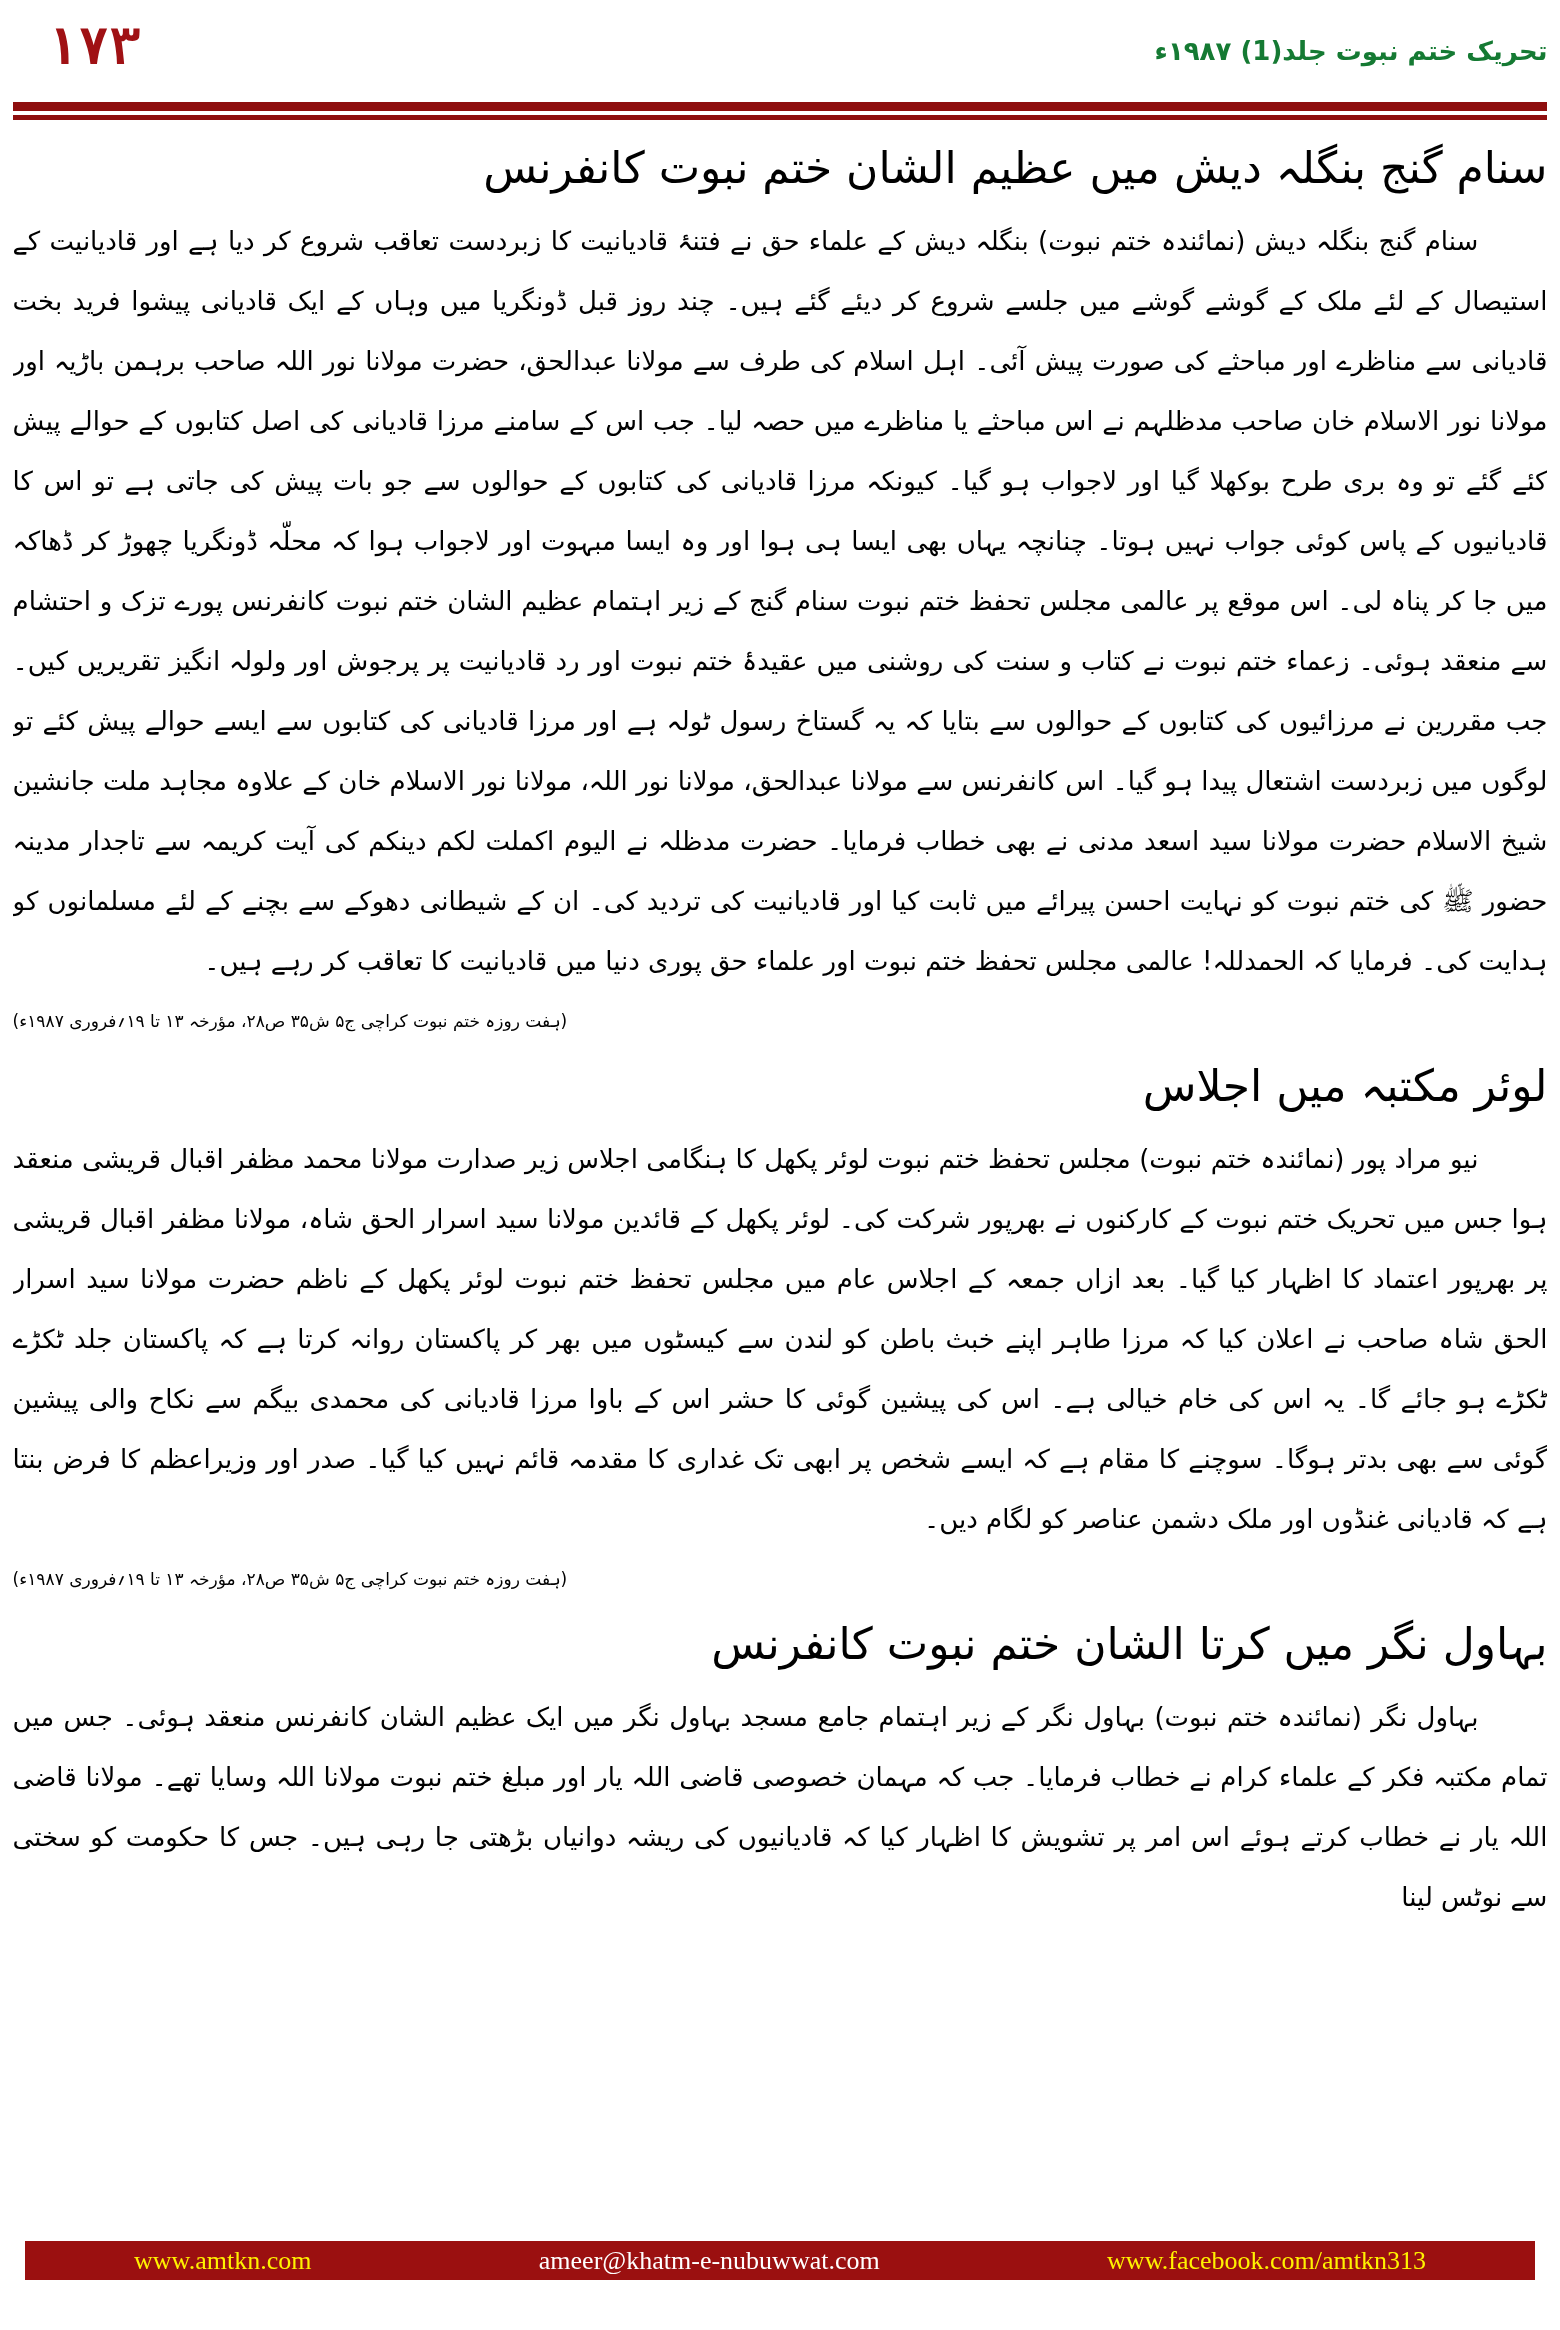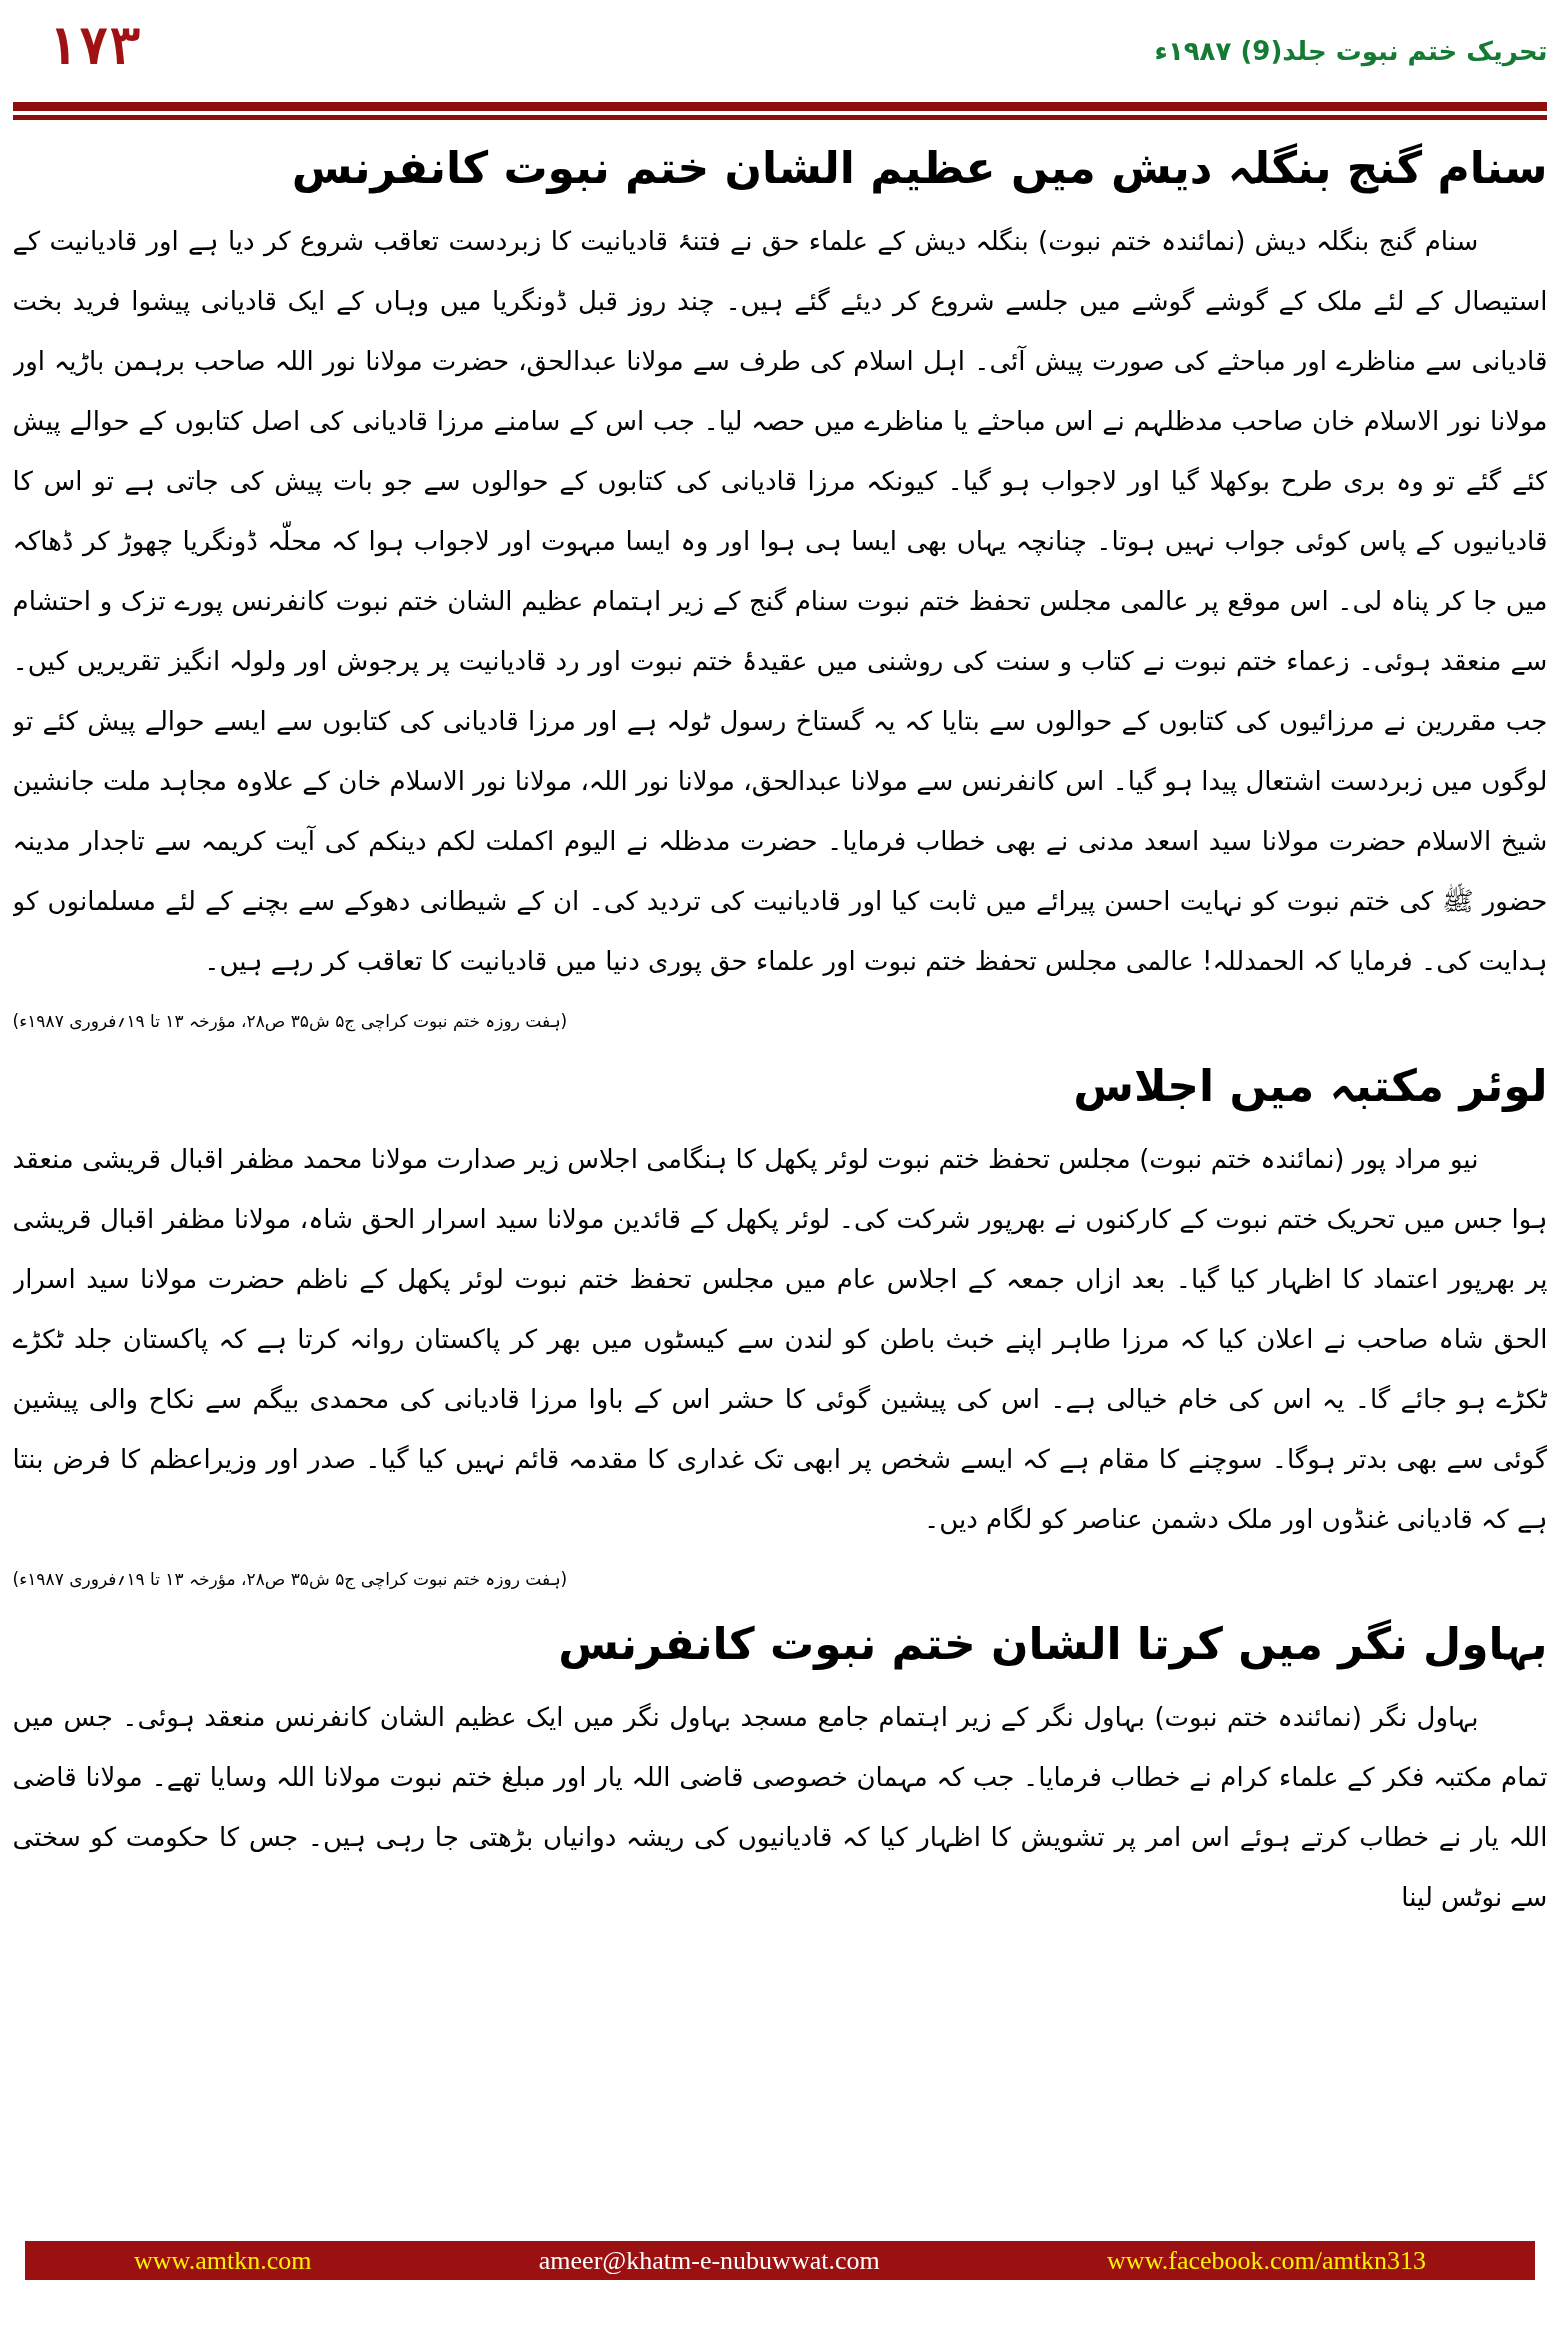--- a/index.html
+++ b/index.html
@@ -28,21 +28,21 @@
   .rule-thick{position:absolute;top:102px;left:12.6px;right:12.6px;height:9.2px;background:#8e0e0e;}
   .rule-thin{position:absolute;top:115px;left:12.6px;right:12.6px;height:5px;background:#8e0e0e;}
 
   
   .content{
     position:absolute;top:126px;left:12.6px;right:12.6px;bottom:101px;
     direction:rtl;overflow:hidden;color:#000;
   }
   .sec-heading{
     margin:11.8px 0 13.4px 0;text-align:right;
-    font-size:44px;font-weight:bold;line-height:1.35;color:#000;
+    font-size:44px;font-weight:normal;line-height:1.35;color:#000;
   }
   .sec-body{
     margin:0 0 8.4px 0;text-align:justify;
     font-size:26px;line-height:60px;text-indent:69px;color:#000;
   }
   .sec-citation{
     margin:0 0 6.7px 0;direction:rtl;text-align:left;
     font-size:17px;line-height:45px;color:#000;
   }
 
@@ -55,21 +55,21 @@
   }
   .footer-bar .site{color:#fff200;text-decoration:none;}
   .footer-bar .mail{color:#ffffff;text-decoration:none;}
 </style>
 </head>
 <body>
 
 <div class="page">
 
   <div class="header">
-    <span class="edition">تحریک ختم نبوت جلد(9) ۱۹۸۷ء</span>
+    <span class="edition">تحریک ختم نبوت جلد(1) ۱۹۸۷ء</span>
     <span class="pageno">۱۷۳</span>
   </div>
 
   <div class="rule-thick"></div>
   <div class="rule-thin"></div>
 
   <div class="content">
 
     <section>
       <h2 class="sec-heading">سنام گنج بنگلہ دیش میں عظیم الشان ختم نبوت کانفرنس</h2>

